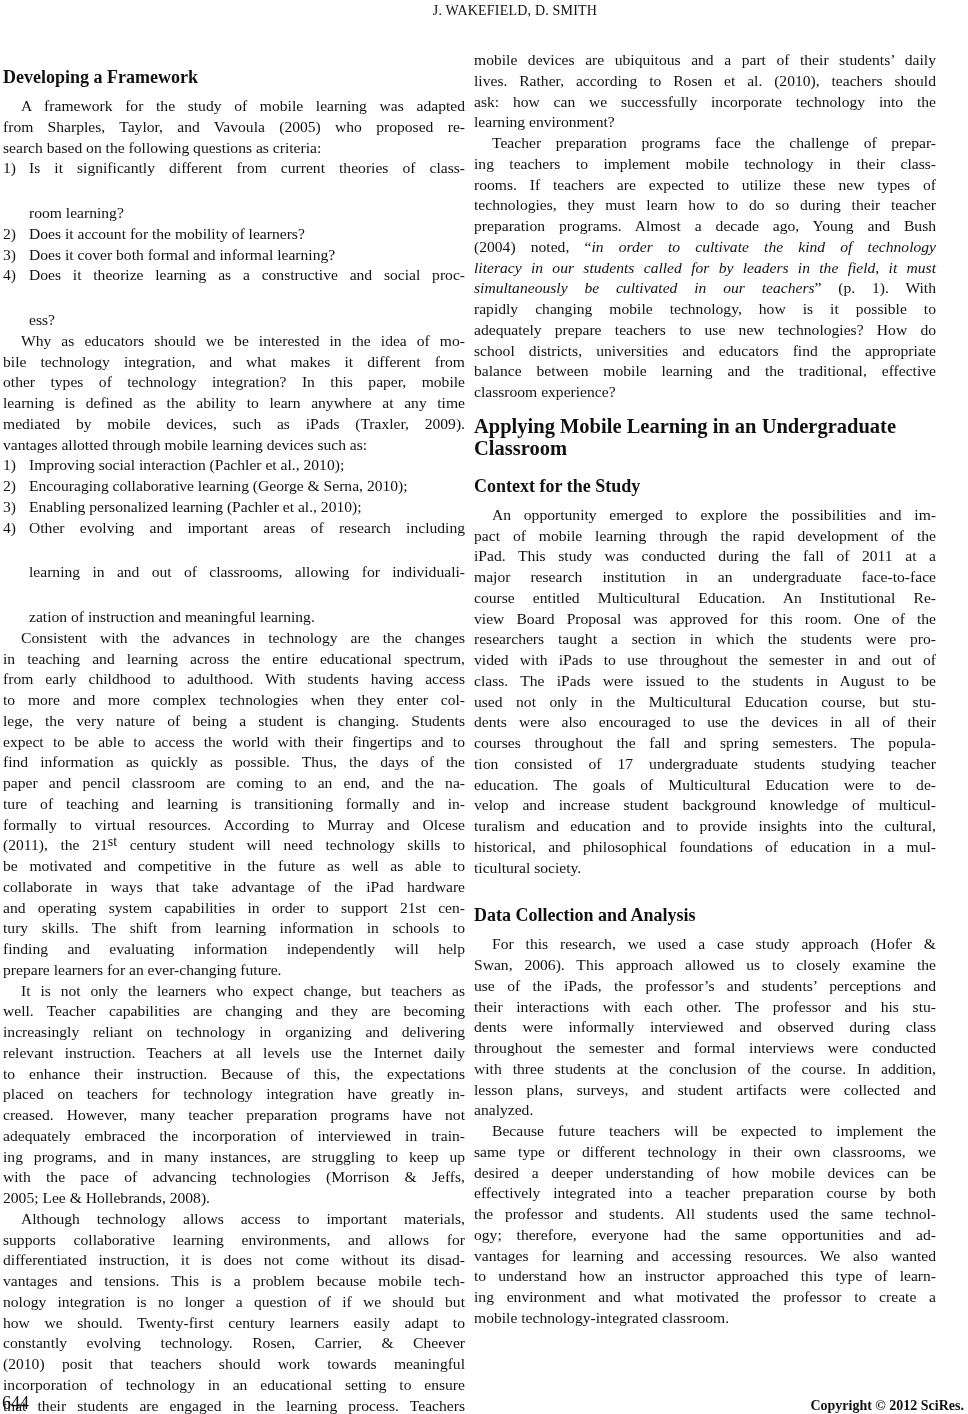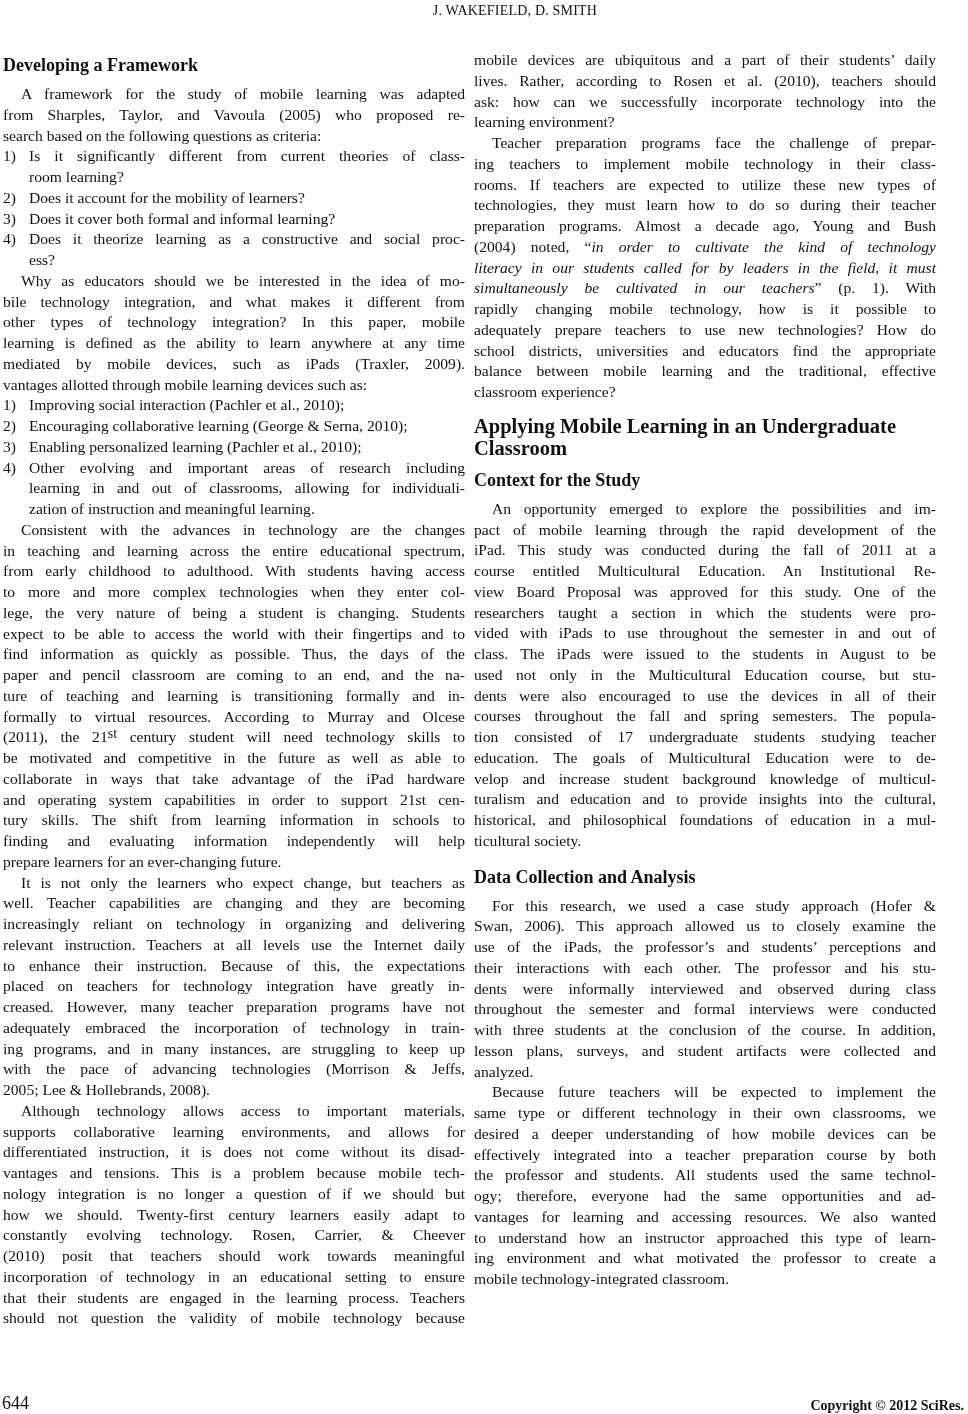--- a/index.html
+++ b/index.html
@@ -8,22 +8,22 @@
   .running-head { position:absolute; top:0; left:0; width:968px; text-align:center;
          font-size:14px; line-height:22px; letter-spacing:0.2px;padding-left:31px; }
   .col { position:absolute; top:50px; width:462px; font-size:15.6px; line-height:20.75px; }
   .col.left { left:3px; }
   .col.right { left:474px; }
   .ln { display:block; text-align:justify; text-align-last:justify; white-space:nowrap; height:20.75px; overflow:visible; }
   .ln.last { text-align-last:left; }
   .ln.indent { padding-left:18px; }
   .ln.li { padding-left:26px; position:relative; }
   .ln.li .num { position:absolute; left:0; }
-  .ln.cont { padding-left:26px; }
-  .h2 { font-weight:bold; font-size:18px; line-height:22px; margin:4px 0 8px 0; }
+  .ln.cont { padding-left:26px;margin-top:24px; }
+  .h2 { font-weight:bold; font-size:18px; line-height:22px; margin:16px 0 8px 0; }
   .h1 { font-weight:bold; font-size:20.5px; line-height:22px; text-align:left; margin:12px 0 10px 0; }
   .gap2 { height:10px; }
   i { font-style:italic; }
   sup { font-size:14px; vertical-align:top; position:relative; top:-3px; }
   .footer-left { position:absolute; left:2px; top:1393px; font-size:18px; }
   .footer-right { position:absolute; right:4px; top:1398px; font-size:14px;font-weight:bold; }
 </style>
 </head>
 <body>
 
@@ -98,21 +98,21 @@
       <span class="ln last">prepare learners for an ever-changing future.</span>
     </div>
   <div>
       <span class="ln indent">It is not only the learners who expect change, but teachers as</span>
       <span class="ln">well. Teacher capabilities are changing and they are becoming</span>
       <span class="ln">increasingly reliant on technology in organizing and delivering</span>
       <span class="ln">relevant instruction. Teachers at all levels use the Internet daily</span>
       <span class="ln">to enhance their instruction. Because of this, the expectations</span>
       <span class="ln">placed on teachers for technology integration have greatly in-</span>
       <span class="ln">creased. However, many teacher preparation programs have not</span>
-      <span class="ln">adequately embraced the incorporation of technology in train-</span>
+      <span class="ln">adequately embraced the incorporation of interviewed in train-</span>
       <span class="ln">ing programs, and in many instances, are struggling to keep up</span>
       <span class="ln">with the pace of advancing technologies (Morrison &amp; Jeffs,</span>
       <span class="ln last">2005; Lee &amp; Hollebrands, 2008).</span>
     </div>
   <div>
       <span class="ln indent">Although technology allows access to important materials,</span>
       <span class="ln">supports collaborative learning environments, and allows for</span>
       <span class="ln">differentiated instruction, it is does not come without its disad-</span>
       <span class="ln">vantages and tensions. This is a problem because mobile tech-</span>
       <span class="ln">nology integration is no longer a question of if we should but</span>
@@ -152,22 +152,23 @@
 
   <div class="h1">
     <div>Applying Mobile Learning in an Undergraduate</div>
     <div>Classroom</div>
   </div>
   <div class="h2">Context for the Study</div>
   <div>
       <span class="ln indent">An opportunity emerged to explore the possibilities and im-</span>
       <span class="ln">pact of mobile learning through the rapid development of the</span>
       <span class="ln">iPad. This study was conducted during the fall of 2011 at a</span>
+      <span class="ln">major research institution in an undergraduate face-to-face</span>
       <span class="ln">course entitled Multicultural Education. An Institutional Re-</span>
-      <span class="ln">view Board Proposal was approved for this study. One of the</span>
+      <span class="ln">view Board Proposal was approved for this room. One of the</span>
       <span class="ln">researchers taught a section in which the students were pro-</span>
       <span class="ln">vided with iPads to use throughout the semester in and out of</span>
       <span class="ln">class. The iPads were issued to the students in August to be</span>
       <span class="ln">used not only in the Multicultural Education course, but stu-</span>
       <span class="ln">dents were also encouraged to use the devices in all of their</span>
       <span class="ln">courses throughout the fall and spring semesters. The popula-</span>
       <span class="ln">tion consisted of 17 undergraduate students studying teacher</span>
       <span class="ln">education. The goals of Multicultural Education were to de-</span>
       <span class="ln">velop and increase student background knowledge of multicul-</span>
       <span class="ln">turalism and education and to provide insights into the cultural,</span>

